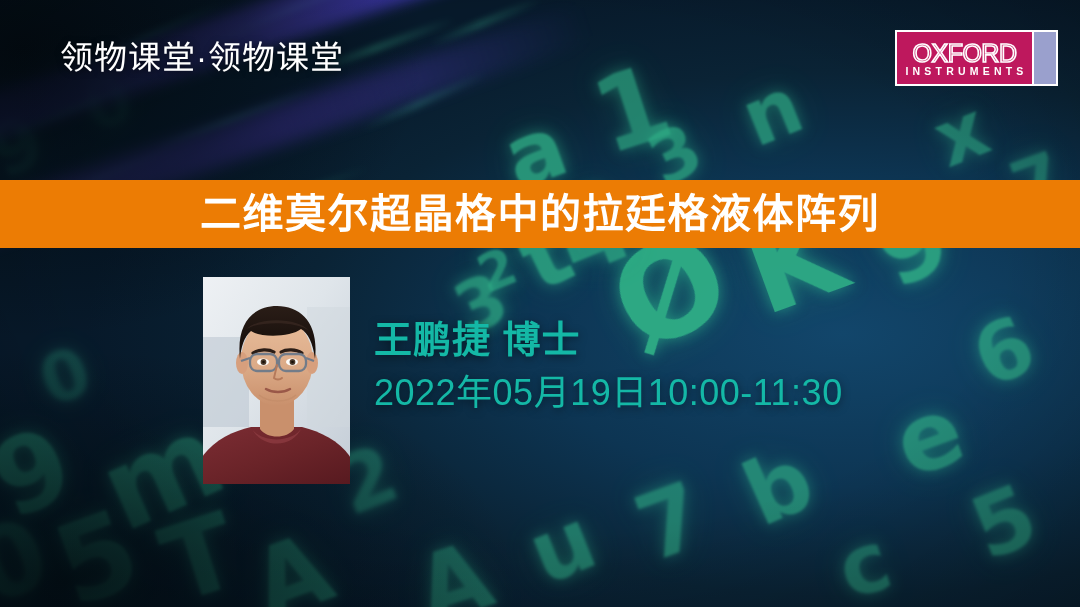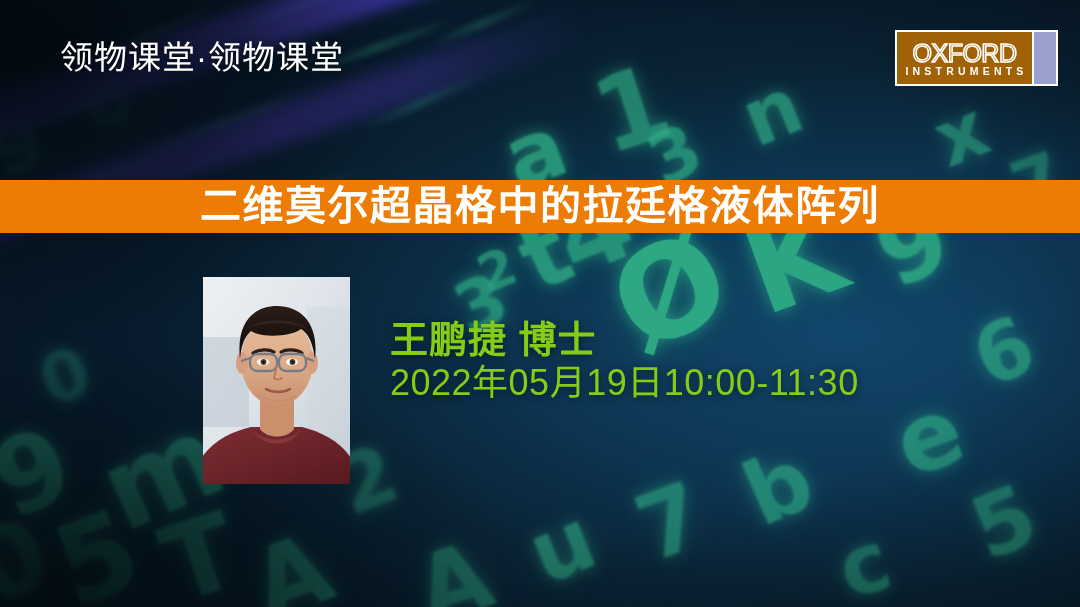--- a/index.html
+++ b/index.html
@@ -131,21 +131,21 @@
     top: 30px;
     width: 163px;
     height: 56px;
     display: flex;
     border: 2px solid #ffffff;
     box-sizing: border-box;
     background: #21297a;
   }
   .logo-main {
     flex: 1 1 auto;
-    background: #a16207;
+    background: #be185d;
     display: flex;
     flex-direction: column;
     align-items: center;
     justify-content: center;
     padding: 3px 0 2px;
   }
   .logo-bar {
     width: 22px;
     flex: 0 0 22px;
     background: #9aa0cd;
@@ -171,21 +171,21 @@
     margin-top: 0;
     padding-left: 4px;
   }
 
   
   .title-band {
     position: absolute;
     left: 0;
     top: 180px;
     width: 100%;
-    height: 53px;
+    height: 68px;
     background: #ec7c04;
     display: flex;
     align-items: center;
     justify-content: center;
   }
   .title-text {
     color: #ffffff;
     font-size: 41px;
     font-weight: 700;
     letter-spacing: 1.5px;
@@ -202,41 +202,42 @@
     width: 147px;
     height: 207px;
     overflow: hidden;
     background: #d8dde3;
   }
   .photo svg { display: block; width: 100%; height: 100%; }
 
   
   .info {
     position: absolute;
-    left: 390px;
+    left: 374px;
     top: 318px;
-    color: #84cc16;
+    color: #14b8a6;
   }
   .info-name {
     font-size: 38px;
     font-weight: 700;
     line-height: 1.18;
     letter-spacing: 1px;
     text-shadow: 0 2px 8px rgba(0,0,0,.5);
     white-space: nowrap;
   }
   .info-affil {
     font-size: 38px;
     font-weight: 700;
     line-height: 1.18;
     letter-spacing: 1px;
     text-shadow: 0 2px 8px rgba(0,0,0,.5);
     white-space: nowrap;
   }
   .info-datetime {
+    margin-top: 10px;
     font-size: 36px;
     font-weight: 400;
     line-height: 1.1;
     letter-spacing: 0.5px;
     text-shadow: 0 2px 8px rgba(0,0,0,.5);
     white-space: nowrap;
   }
 </style>
 </head>
 <body>

